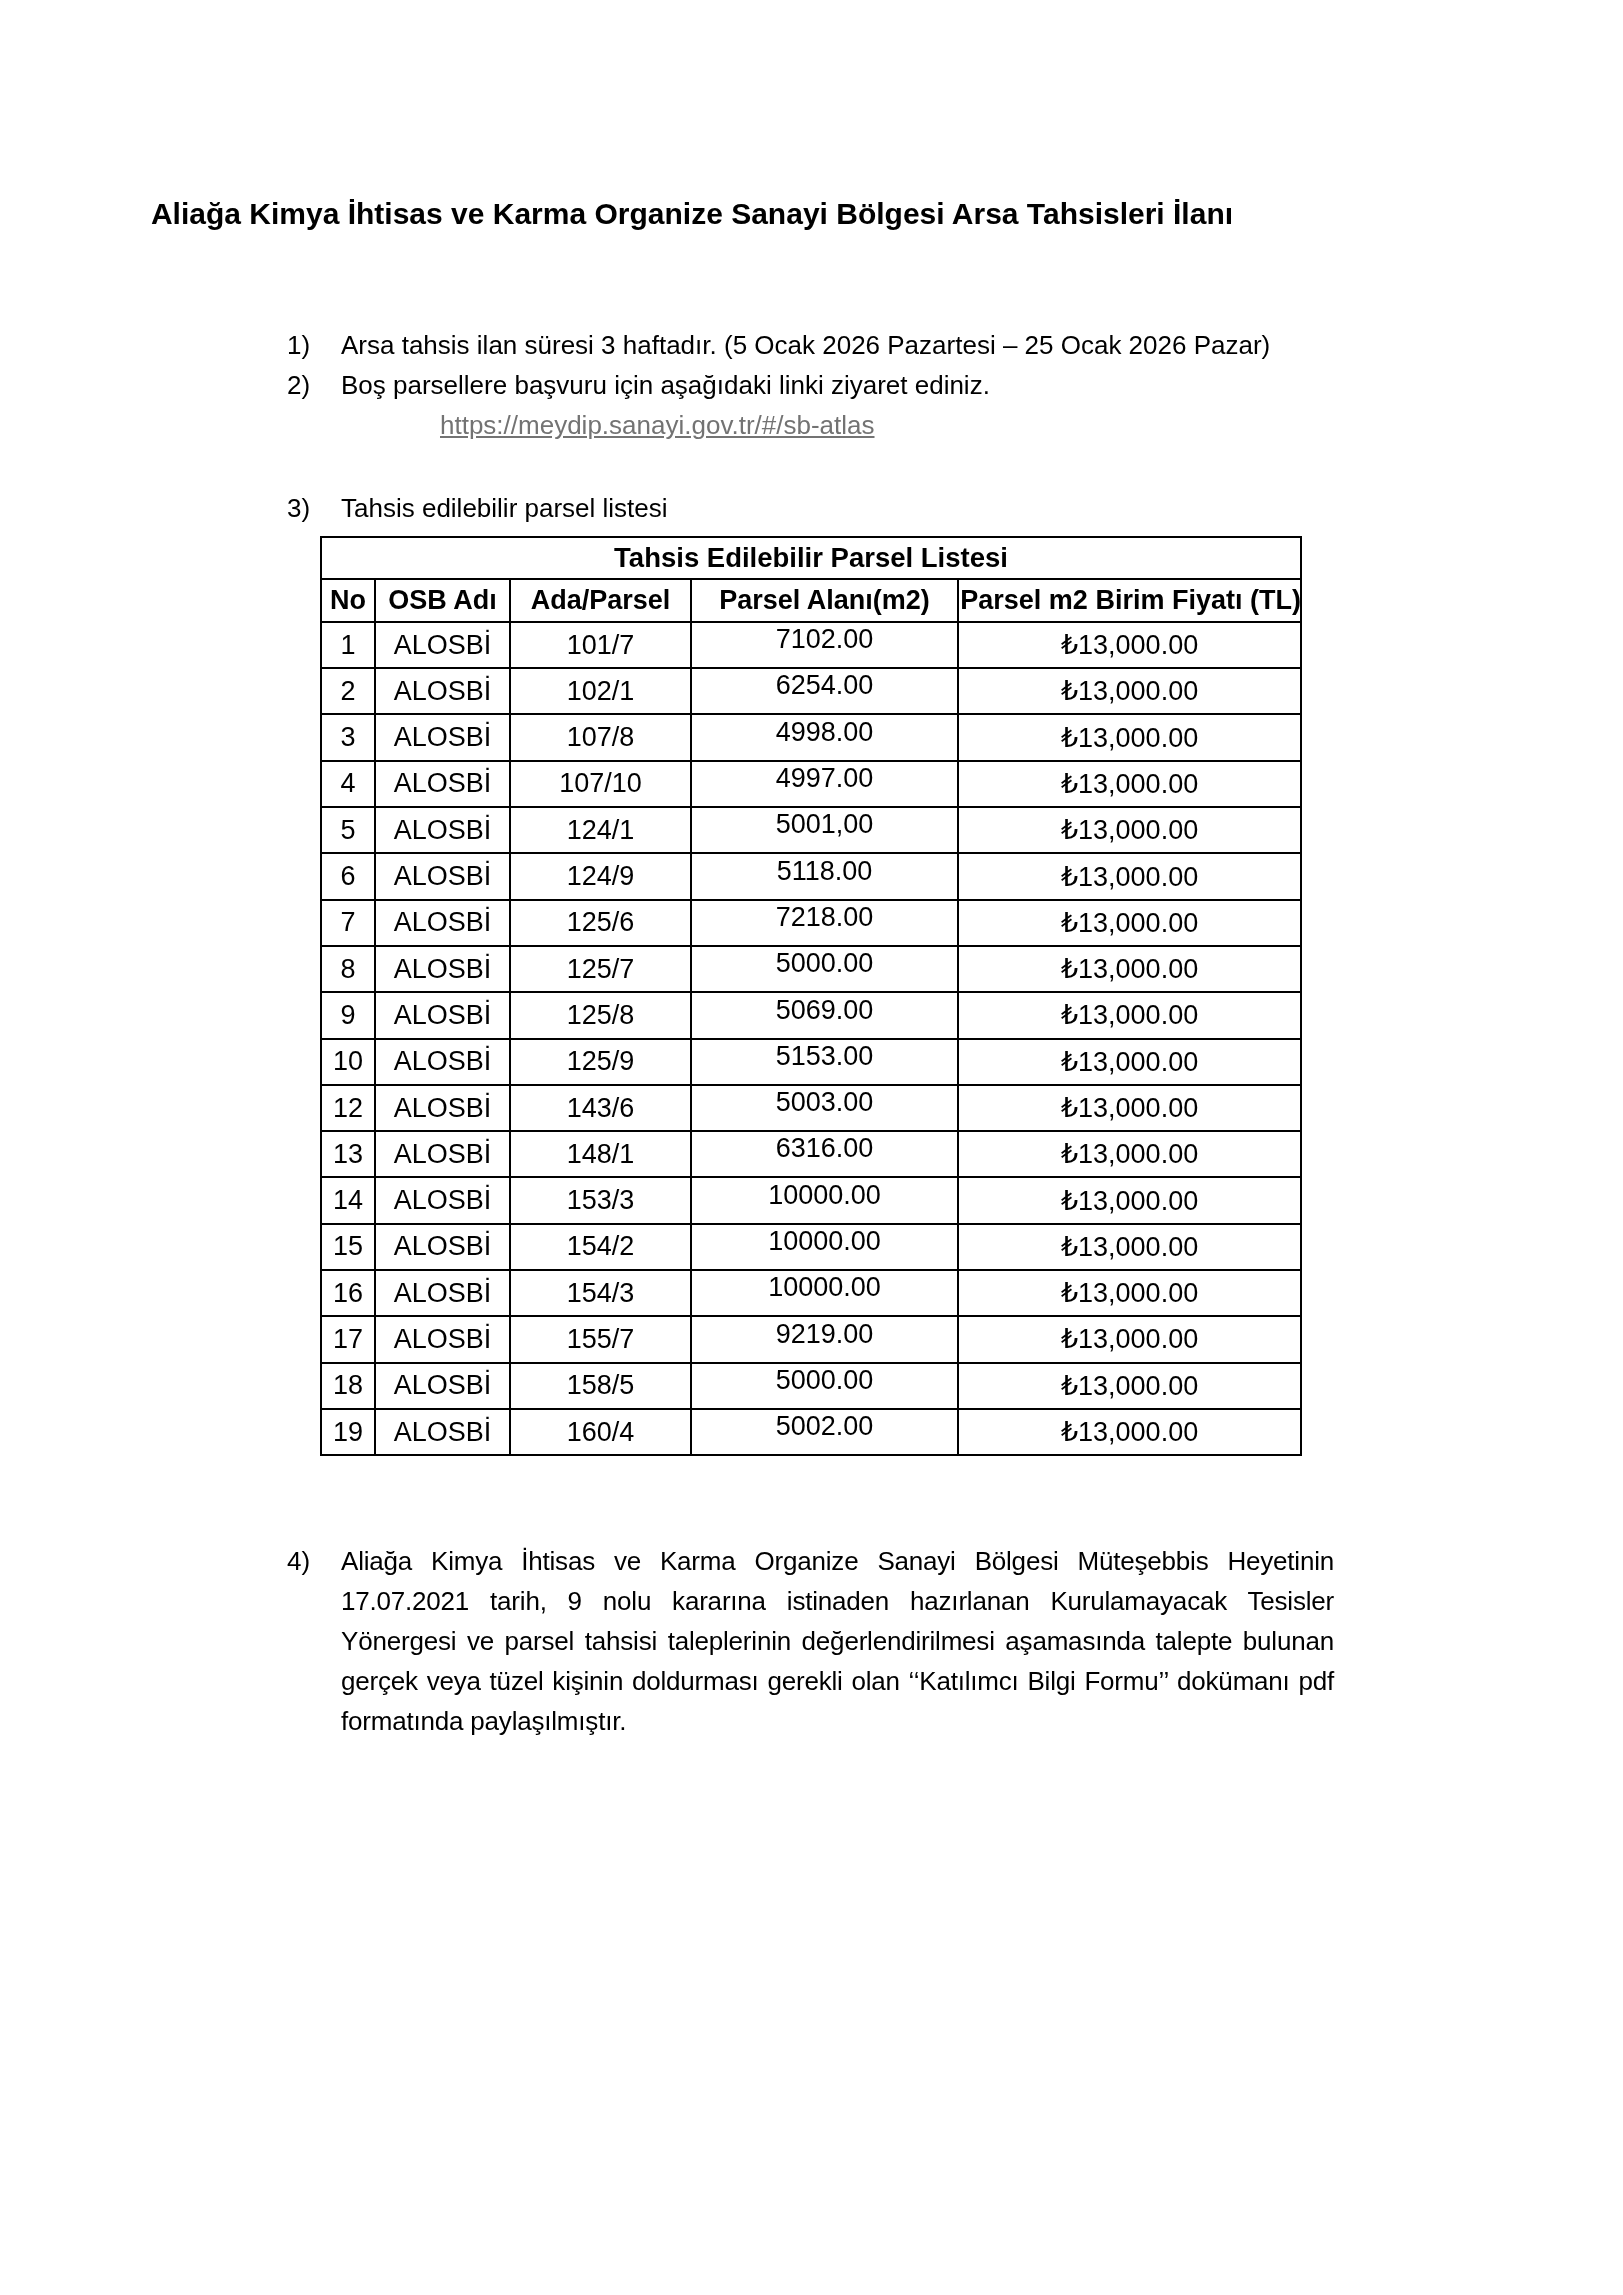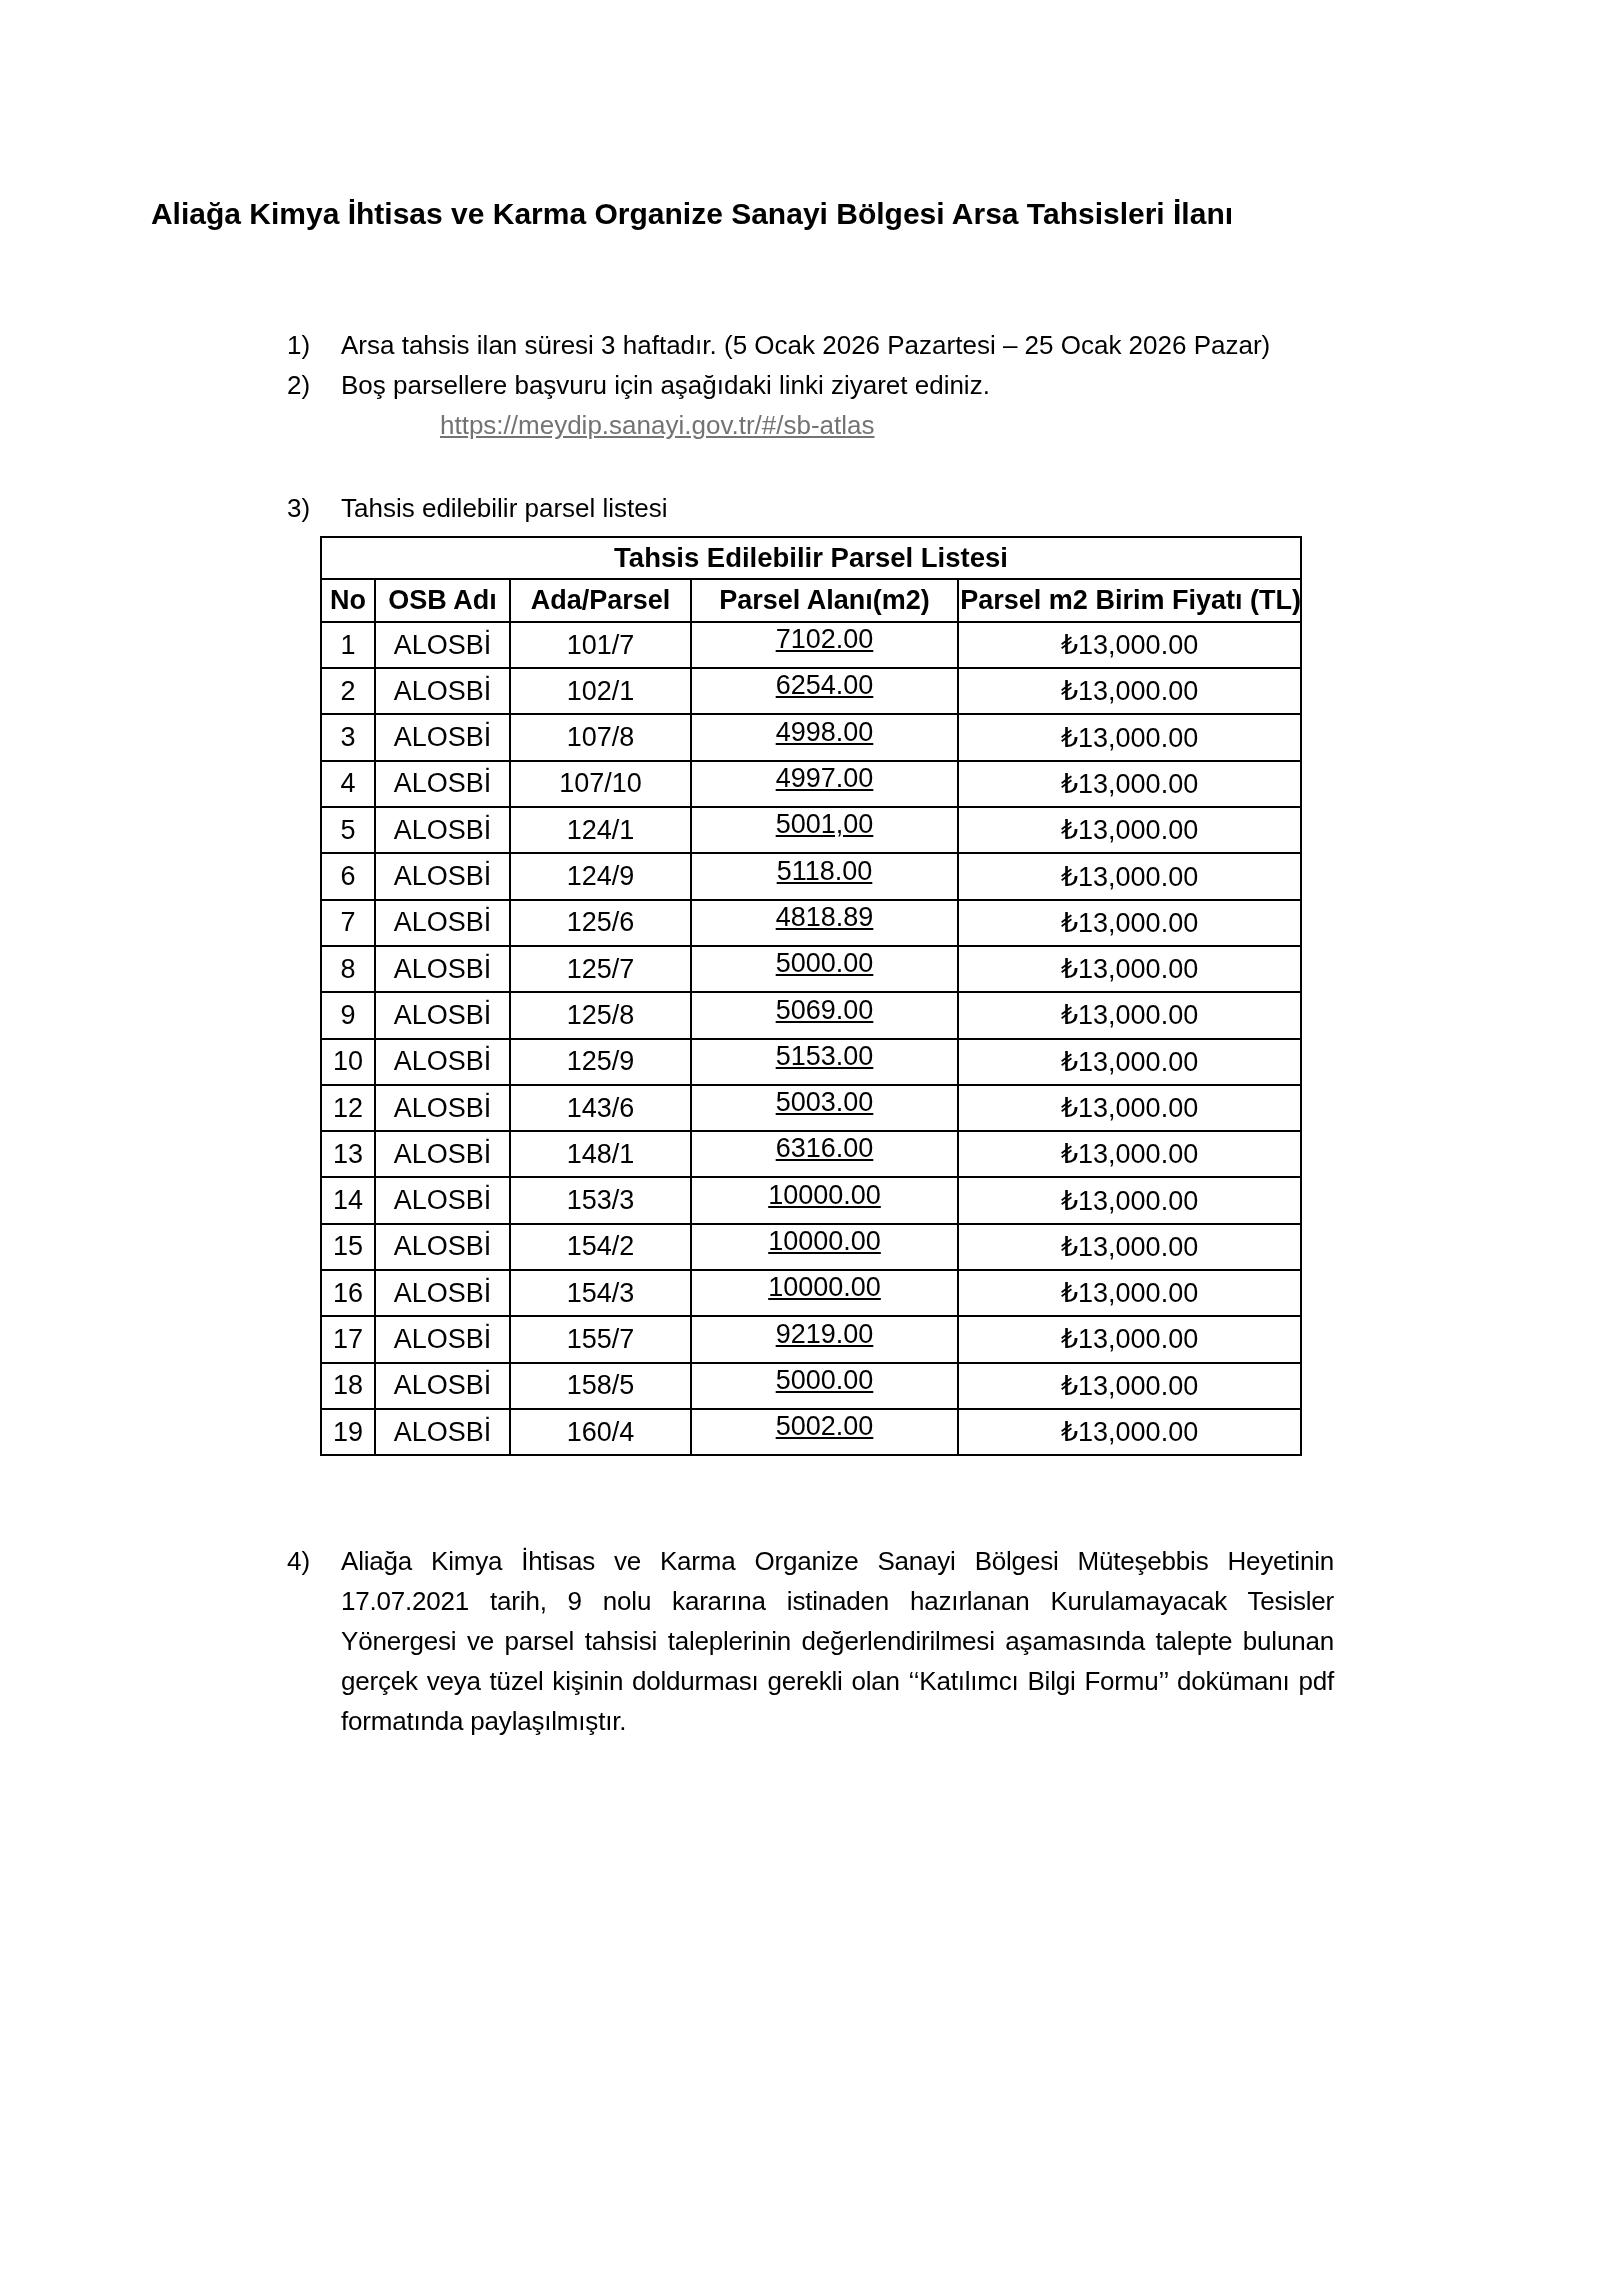--- a/index.html
+++ b/index.html
@@ -79,21 +79,20 @@
     margin-left: 34px;
   }
   table.parcel tbody td {
     height: 43px;
     vertical-align: middle;
     white-space: nowrap;
   }
   table.parcel tbody td.c3 {
     vertical-align: top;
     padding-top: 1.3px;
-    text-decoration: underline;
   }
   .item4 {
     margin-top: 85px;
   }
   .item4 .txt {
     white-space: normal;
     text-align: justify;
     letter-spacing: -0.2px;
   }
 </style>
@@ -185,21 +184,21 @@
             <td class="c0">6</td>
             <td class="c1">ALOSBİ</td>
             <td class="c2">124/9</td>
             <td class="c3">5118.00</td>
             <td class="c4">₺13,000.00</td>
           </tr>
           <tr>
             <td class="c0">7</td>
             <td class="c1">ALOSBİ</td>
             <td class="c2">125/6</td>
-            <td class="c3">4818.89</td>
+            <td class="c3">7218.00</td>
             <td class="c4">₺13,000.00</td>
           </tr>
           <tr>
             <td class="c0">8</td>
             <td class="c1">ALOSBİ</td>
             <td class="c2">125/7</td>
             <td class="c3">5000.00</td>
             <td class="c4">₺13,000.00</td>
           </tr>
           <tr>

